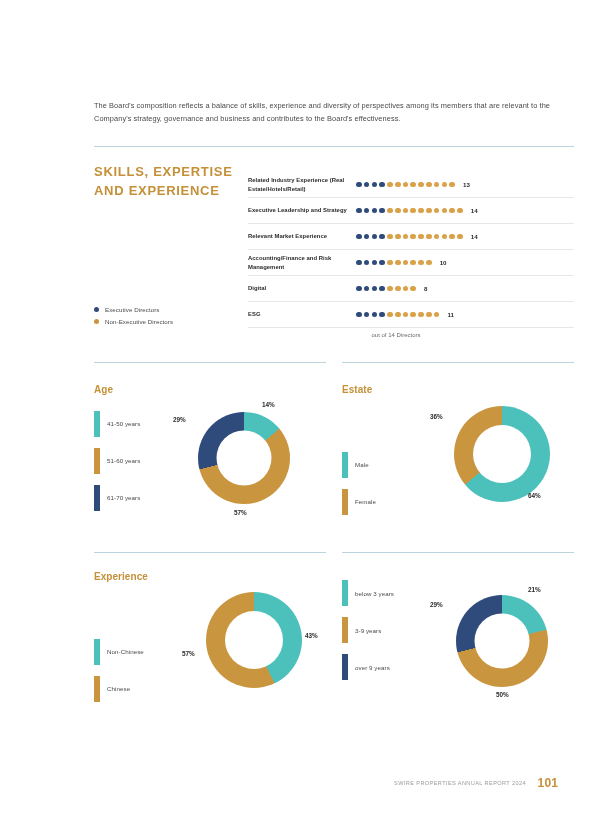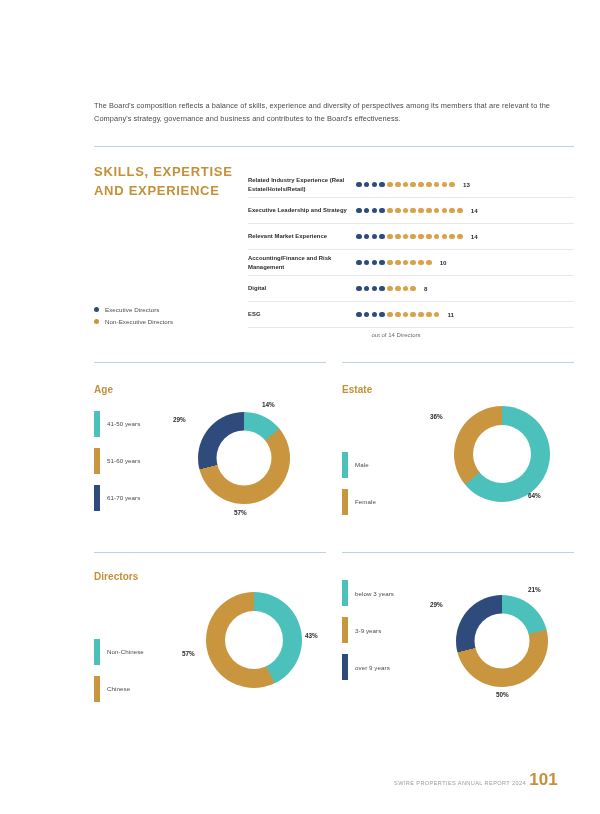--- a/index.html
+++ b/index.html
@@ -174,21 +174,21 @@
   .footer-text {
     position: absolute;
     right: 74px; bottom: 28px;
     font-size: 5.6px;
     letter-spacing: 0.07em;
     color: #9a9a9a;
   }
   .footer-page {
     position: absolute;
     right: 42px; bottom: 24px;
-    font-size: 17px;
+    font-size: 12px;
     font-weight: bold;
     color: #c59038;
     letter-spacing: 0.01em;
   }
 </style>
 </head>
 <body>
 
 <div class="page">
 
@@ -362,21 +362,21 @@
       </div>
     </div>
   </div>
   <div class="donut-wrap" style="left:424px; top:406px;">
     <div class="donut d96" id="donut-gender" style="background: conic-gradient(rgb(76, 192, 187) 0%, rgb(76, 192, 187) 64%, rgb(201, 149, 63) 64%, rgb(201, 149, 63) 100%);"></div>
     <div class="dlabel" style="left:74px; top:86px;">64%</div>
     <div class="dlabel" style="left:-24px; top:7px;">36%</div>
   </div>
 
   <div class="panel" style="left:64px; top:570px; width:110px;">
-    <div class="panel-title">Directors</div>
+    <div class="panel-title">Experience</div>
     <div class="panel-legend" style="margin-top:55px;">
       <div class="plegend-row">
         <span class="plegend-swatch" style="background:#4CC0BB"></span>
         <span class="plegend-label">Non-Chinese</span>
       </div>
       <div class="plegend-row">
         <span class="plegend-swatch" style="background:#C9953F"></span>
         <span class="plegend-label">Chinese</span>
       </div>
     </div>

